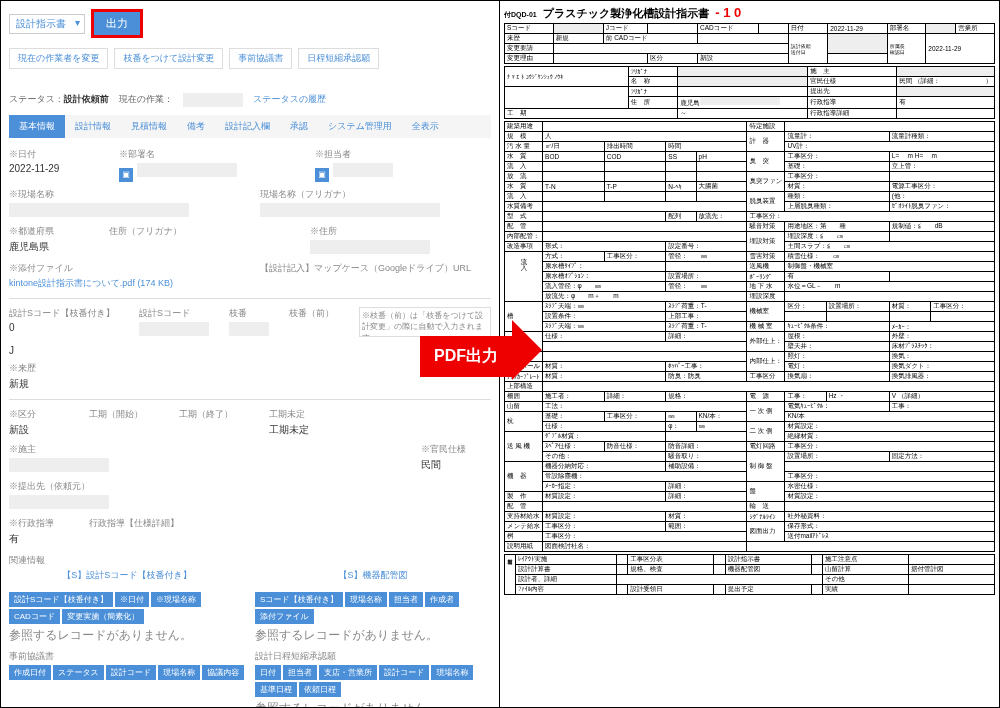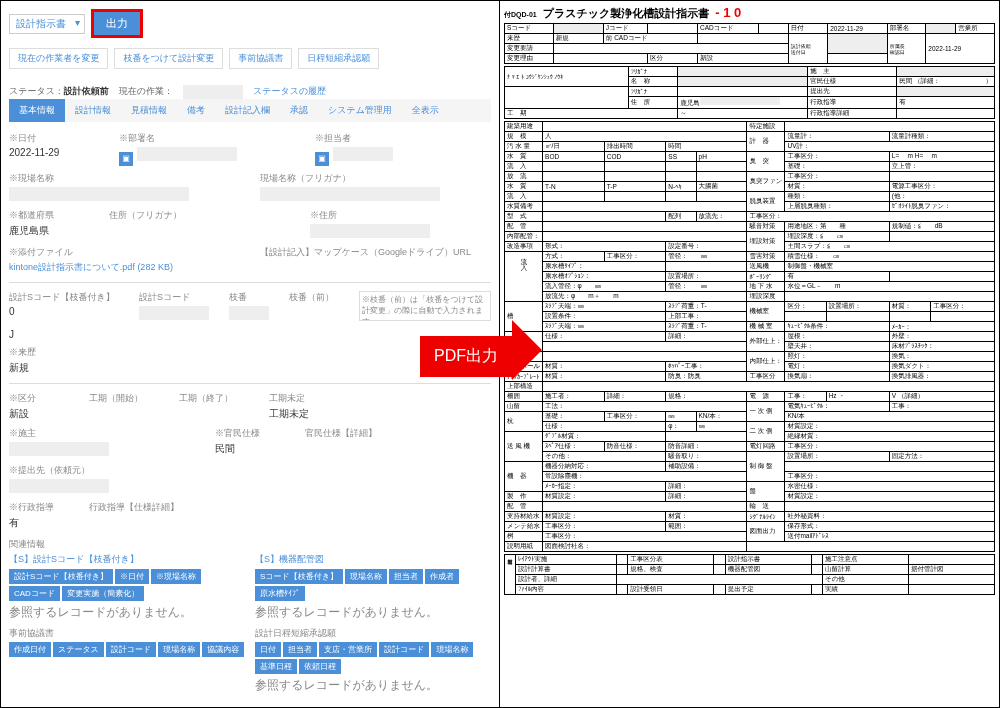--- a/index.html
+++ b/index.html
@@ -6,23 +6,23 @@
     body { font-family: "Meiryo", sans-serif; font-size: 9px; background: #fff; width: 1000px; height: 708px; position: relative; }
     .container { display: flex; width: 100%; height: 100%; border: 1px solid #000; }
     .left-panel { width: 50%; border-right: 1px solid #000; padding: 8px; overflow: hidden; }
     .right-panel { width: 50%; padding: 4px; font-size: 7px; overflow: hidden; }
     
     
     .top-bar { display: flex; gap: 6px; align-items: center; margin-bottom: 10px; }
     .dropdown { border: 1px solid #ccc; padding: 2px 18px 2px 6px; color: #4a8fd8; font-size: 10px; position: relative; }
     .dropdown::after { content: "▾"; position: absolute; right: 4px; color: #4a8fd8; }
     .btn-output { background: #4a8fd8; color: #fff; padding: 4px 12px; font-size: 11px; border: 3px solid #e00; cursor: pointer; }
-    .btn-row { display: flex; gap: 6px; margin-bottom: 16px; }
+    .btn-row { display: flex; gap: 6px; margin-bottom: 24px; }
     .btn-link { color: #4a8fd8; border: 1px solid #ddd; padding: 3px 8px; font-size: 9px; cursor: pointer; }
-    .status-row { display: flex; gap: 10px; font-size: 9px; color: #666; margin-bottom: 0; }
+    .status-row { display: flex; gap: 10px; font-size: 9px; color: #666; margin-bottom: 8px; }
     .status-row .bold { color: #333; font-weight: bold; }
     .status-link { color: #4a8fd8; }
     
     .tabs { display: flex; background: #f5f5f5; margin-bottom: 10px; }
     .tab { padding: 5px 10px; font-size: 9px; color: #4a8fd8; cursor: pointer; }
     .tab.active { background: #4a8fd8; color: #fff; }
     
     .form-section { margin-bottom: 8px; }
     .form-row { display: flex; gap: 20px; margin-bottom: 6px; }
     .form-group { flex: 1; }
@@ -31,35 +31,35 @@
     .form-input { background: #eee; border: none; width: 100%; height: 14px; display: inline-block; }
     .icon-box { display: inline-block; width: 14px; height: 14px; background: #4a8fd8; color: #fff; text-align: center; line-height: 14px; font-size: 8px; margin-right: 4px; }
     .file-link { color: #4a8fd8; font-size: 9px; }
     textarea.note { width: 100%; height: 30px; border: 1px solid #ddd; font-size: 8px; color: #888; padding: 2px; resize: none; }
     
     .divider { border-top: 1px solid #ddd; margin: 8px 0; }
     
     .related-section { margin-top: 8px; }
     .related-cols { display: flex; gap: 10px; }
     .related-col { flex: 1; }
-    .related-title { color: #4a8fd8; font-size: 9px; margin-bottom: 3px; }
+    .related-title { color: #4a8fd8; font-size: 9px; margin-bottom: 10px; text-align: center; }
     .tag-row { display: flex; flex-wrap: wrap; gap: 2px; margin-bottom: 3px; }
     .tag { background: #4a8fd8; color: #fff; padding: 2px 5px; font-size: 8px; }
     .no-records { color: #888; font-size: 12px; }
     
     
     .pdf-title { font-size: 11px; font-weight: bold; display: flex; align-items: baseline; gap: 6px; }
     .pdf-rev { color: #e00; font-size: 13px; }
     .pdf-id { font-size: 7px; }
     .pdf-table { width: 100%; border-collapse: collapse; margin-top: 2px; }
     .pdf-table td, .pdf-table th { border: 1px solid #000; padding: 0 2px; font-size: 6.5px; height: 10px; white-space: nowrap; overflow: hidden; }
     
     
     .arrow-box { position: absolute; left: 420px; top: 320px; z-index: 10; display: flex; align-items: center; }
-    .arrow-body { background: #e00; color: #fff; padding: 10px 14px; font-size: 16px; font-weight: normal; margin-top: 13px; }
+    .arrow-body { background: #e00; color: #fff; padding: 10px 14px; font-size: 16px; font-weight: bold; margin-top: 13px; }
     .arrow-head { width: 0; height: 0; border-top: 30px solid transparent; border-bottom: 30px solid transparent; border-left: 30px solid #e00; }
   </style>
 </head>
 <body>
 
 <div class="container">
 
   <div class="left-panel">
     <div class="top-bar">
       <div class="dropdown">設計指示書</div>
@@ -128,21 +128,21 @@
         </div>
         <div class="form-group">
           <div class="form-label">※住所</div>
           <div class="form-input" style="width:120px"></div>
         </div>
       </div>
 
       <div class="form-row">
         <div class="form-group">
           <div class="form-label">※添付ファイル</div>
-          <div class="file-link">kintone設計指示書について.pdf (282 KB)</div>
+          <div class="file-link">kintone設計指示書について.pdf (174 KB)</div>
         </div>
         <div class="form-group">
           <div class="form-label">【設計記入】マップケース（Googleドライブ）URL</div>
         </div>
       </div>
 
       <div class="divider"></div>
 
       <div class="form-row">
         <div class="form-group" style="flex:0 0 110px">
@@ -200,23 +200,20 @@
       </div>
 
       <div class="form-row">
         <div class="form-group">
           <div class="form-label">※施主</div>
           <div class="form-input" style="width:100px"></div>
         </div>
         <div class="form-group" style="flex:0 0 70px">
           <div class="form-label">※官民仕様</div>
           <div class="form-value">民間</div>
-        </div>
-        <div class="form-group">
-          <div class="form-label">官民仕様【詳細】</div>
         </div>
       </div>
 
       <div class="form-row">
         <div class="form-group">
           <div class="form-label">※提出先（依頼元）</div>
           <div class="form-input" style="width:100px"></div>
         </div>
       </div>
 
@@ -245,21 +242,21 @@
           </div>
           <div class="no-records">参照するレコードがありません。</div>
         </div>
         <div class="related-col">
           <div class="related-title">【S】機器配管図</div>
           <div class="tag-row">
             <span class="tag">Sコード【枝番付き】</span>
             <span class="tag">現場名称</span>
             <span class="tag">担当者</span>
             <span class="tag">作成者</span>
-            <span class="tag">原水槽ﾀｲﾌﾟ</span>
+            <span class="tag">添付ファイル</span>
           </div>
           <div class="no-records">参照するレコードがありません。</div>
         </div>
       </div>
 
       <div class="related-cols" style="margin-top:6px">
         <div class="related-col">
           <div class="form-label">事前協議書</div>
           <div class="tag-row">
             <span class="tag">作成日付</span>

